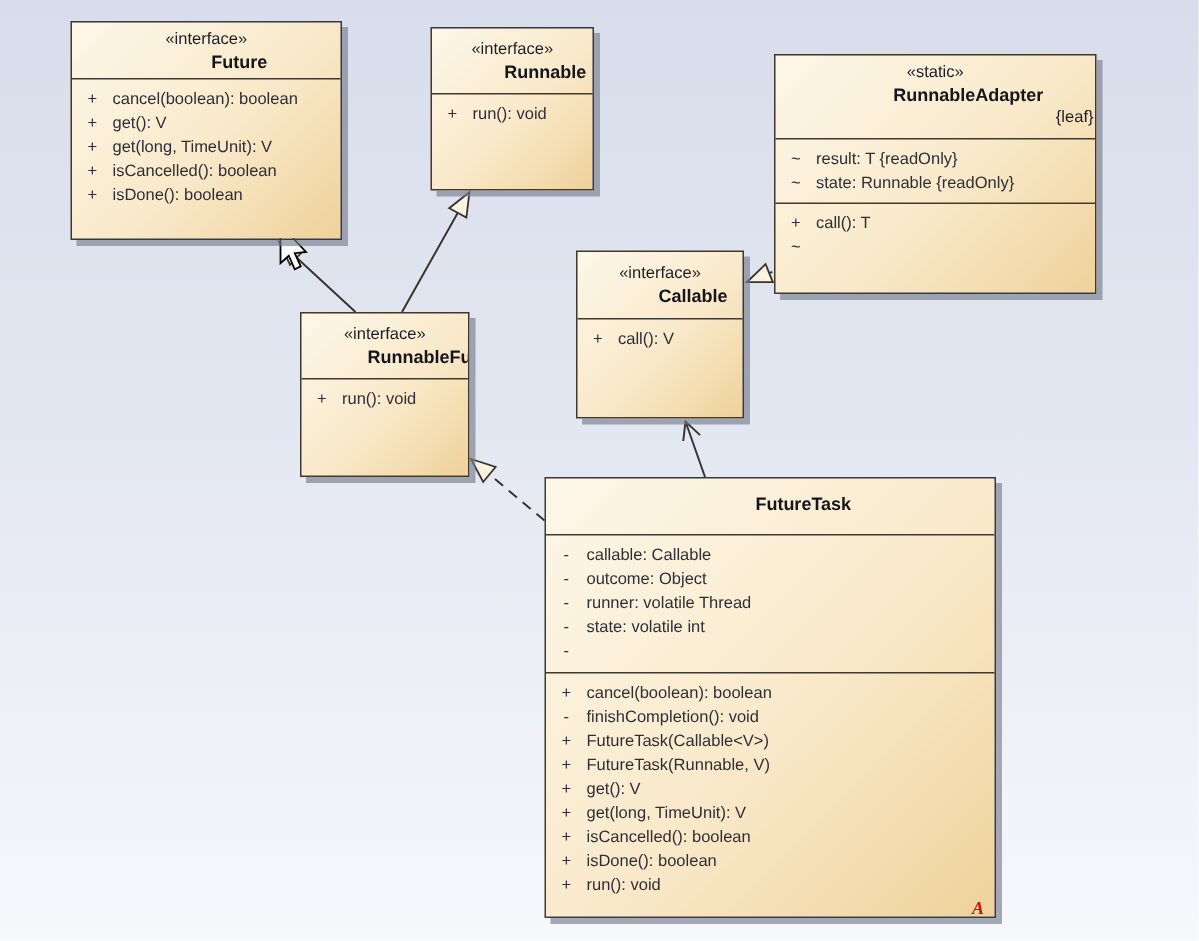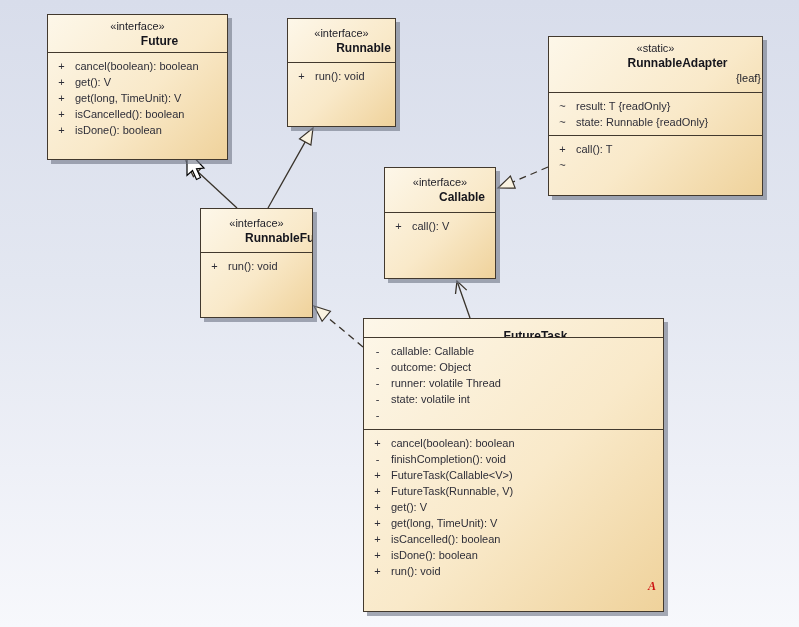--- a/index.html
+++ b/index.html
@@ -27,35 +27,35 @@
 
   
   .box-future          { left:47px;  top:14px;  width:181px; height:146px; }
   .box-future .hdr     { height:38px; }
   .box-future .m-comp  { height:106px; }
 
   .box-runnable        { left:287px; top:18px;  width:109px; height:109px; }
   .box-runnable .hdr   { height:44px; padding-top:7px; }
   .box-runnable .m-comp{ height:63px; }
 
-  .box-adapter         { left:548px; top:36px;  width:215px; height:160px; }
+  .box-adapter         { left:516px; top:36px;  width:215px; height:160px; }
   .box-adapter .hdr    { height:56px; }
   .box-adapter .a-comp { height:43px; }
   .box-adapter .m-comp { height:59px; }
 
   .box-callable        { left:384px; top:167px; width:112px; height:112px; }
   .box-callable .hdr   { height:45px; padding-top:7px; }
   .box-callable .m-comp{ height:65px; }
 
   .box-rfuture         { left:200px; top:208px; width:113px; height:110px; }
   .box-rfuture .hdr    { height:44px; padding-top:7px; }
   .box-rfuture .m-comp { height:64px; }
 
   .box-ftask           { left:363px; top:318px; width:301px; height:294px; }
-  .box-ftask .hdr      { height:19px; padding-top:9px; }
+  .box-ftask .hdr      { height:38px; padding-top:9px; }
   .box-ftask .a-comp   { height:92px; }
   .box-ftask .m-comp   { height:167px; }
 
   .annotation-a {
     position:absolute; right:7px; bottom:3px;
     font-family:"Liberation Serif", serif; font-style:italic; font-weight:bold;
     font-size:12px; color:#cc1111;
   }
   svg.overlay { position:absolute; left:0; top:0; width:799px; height:627px; }
   svg.overlay .rel-line { stroke:#38322a; stroke-width:1.3; fill:none; }

